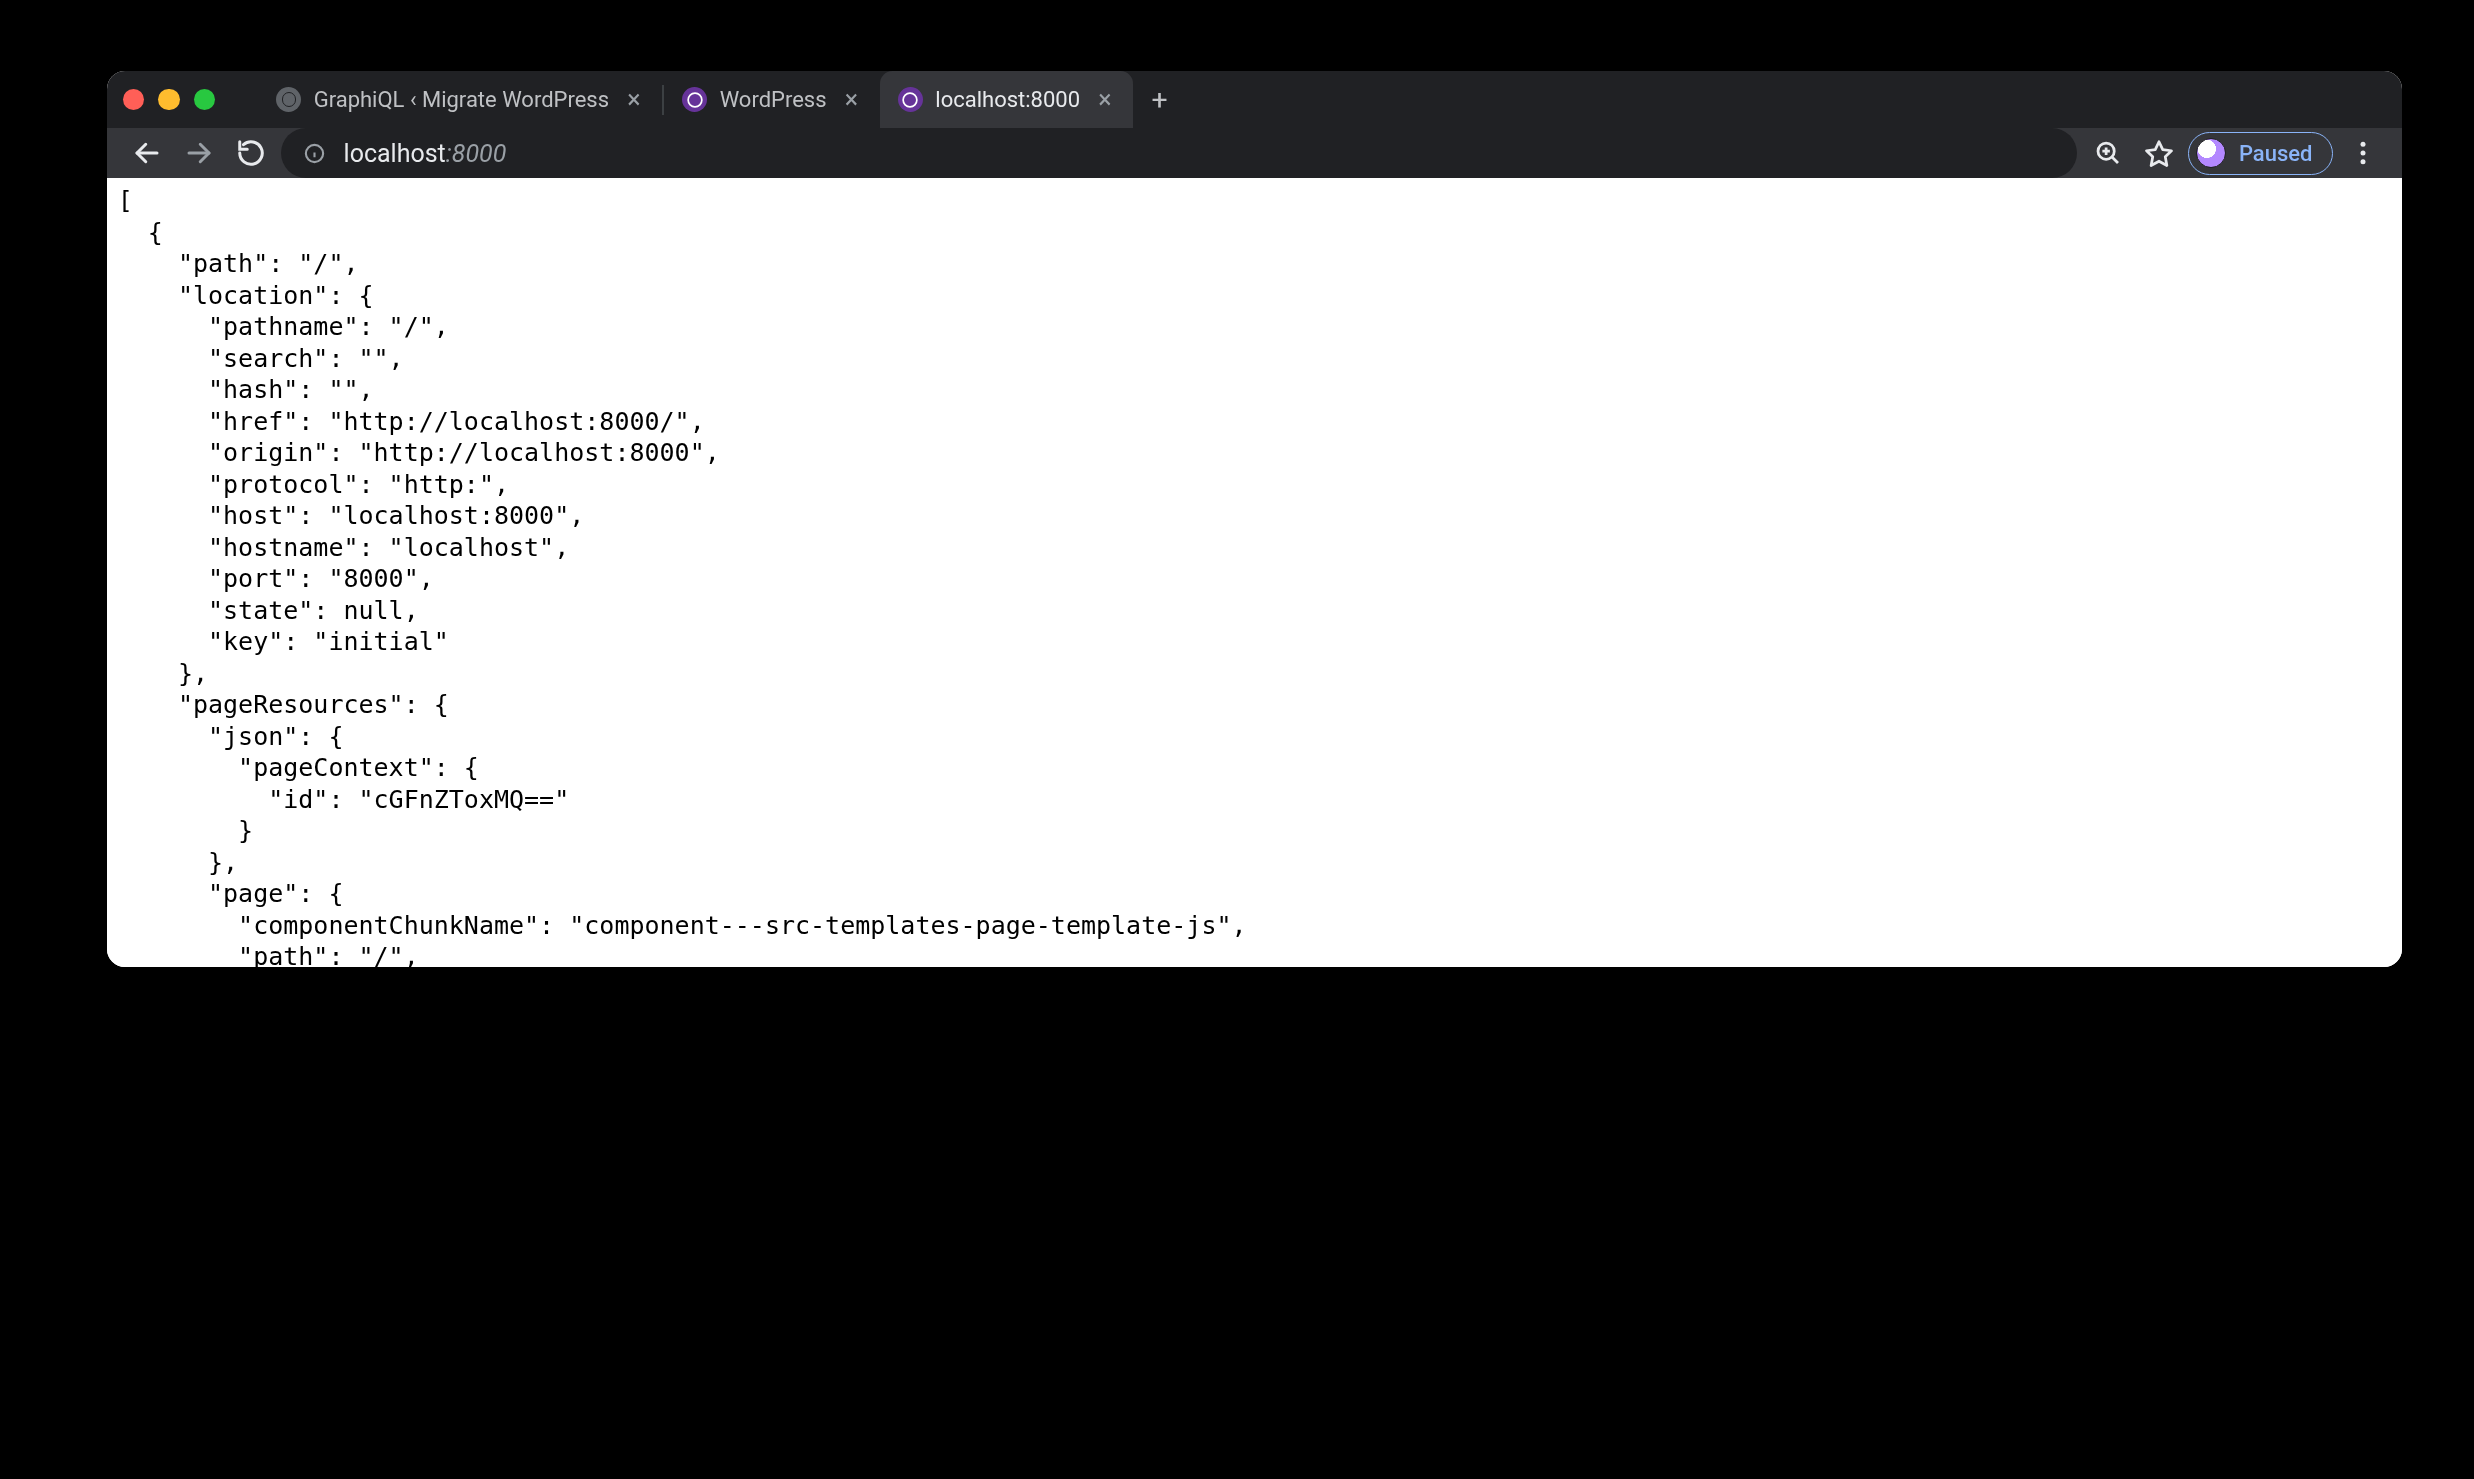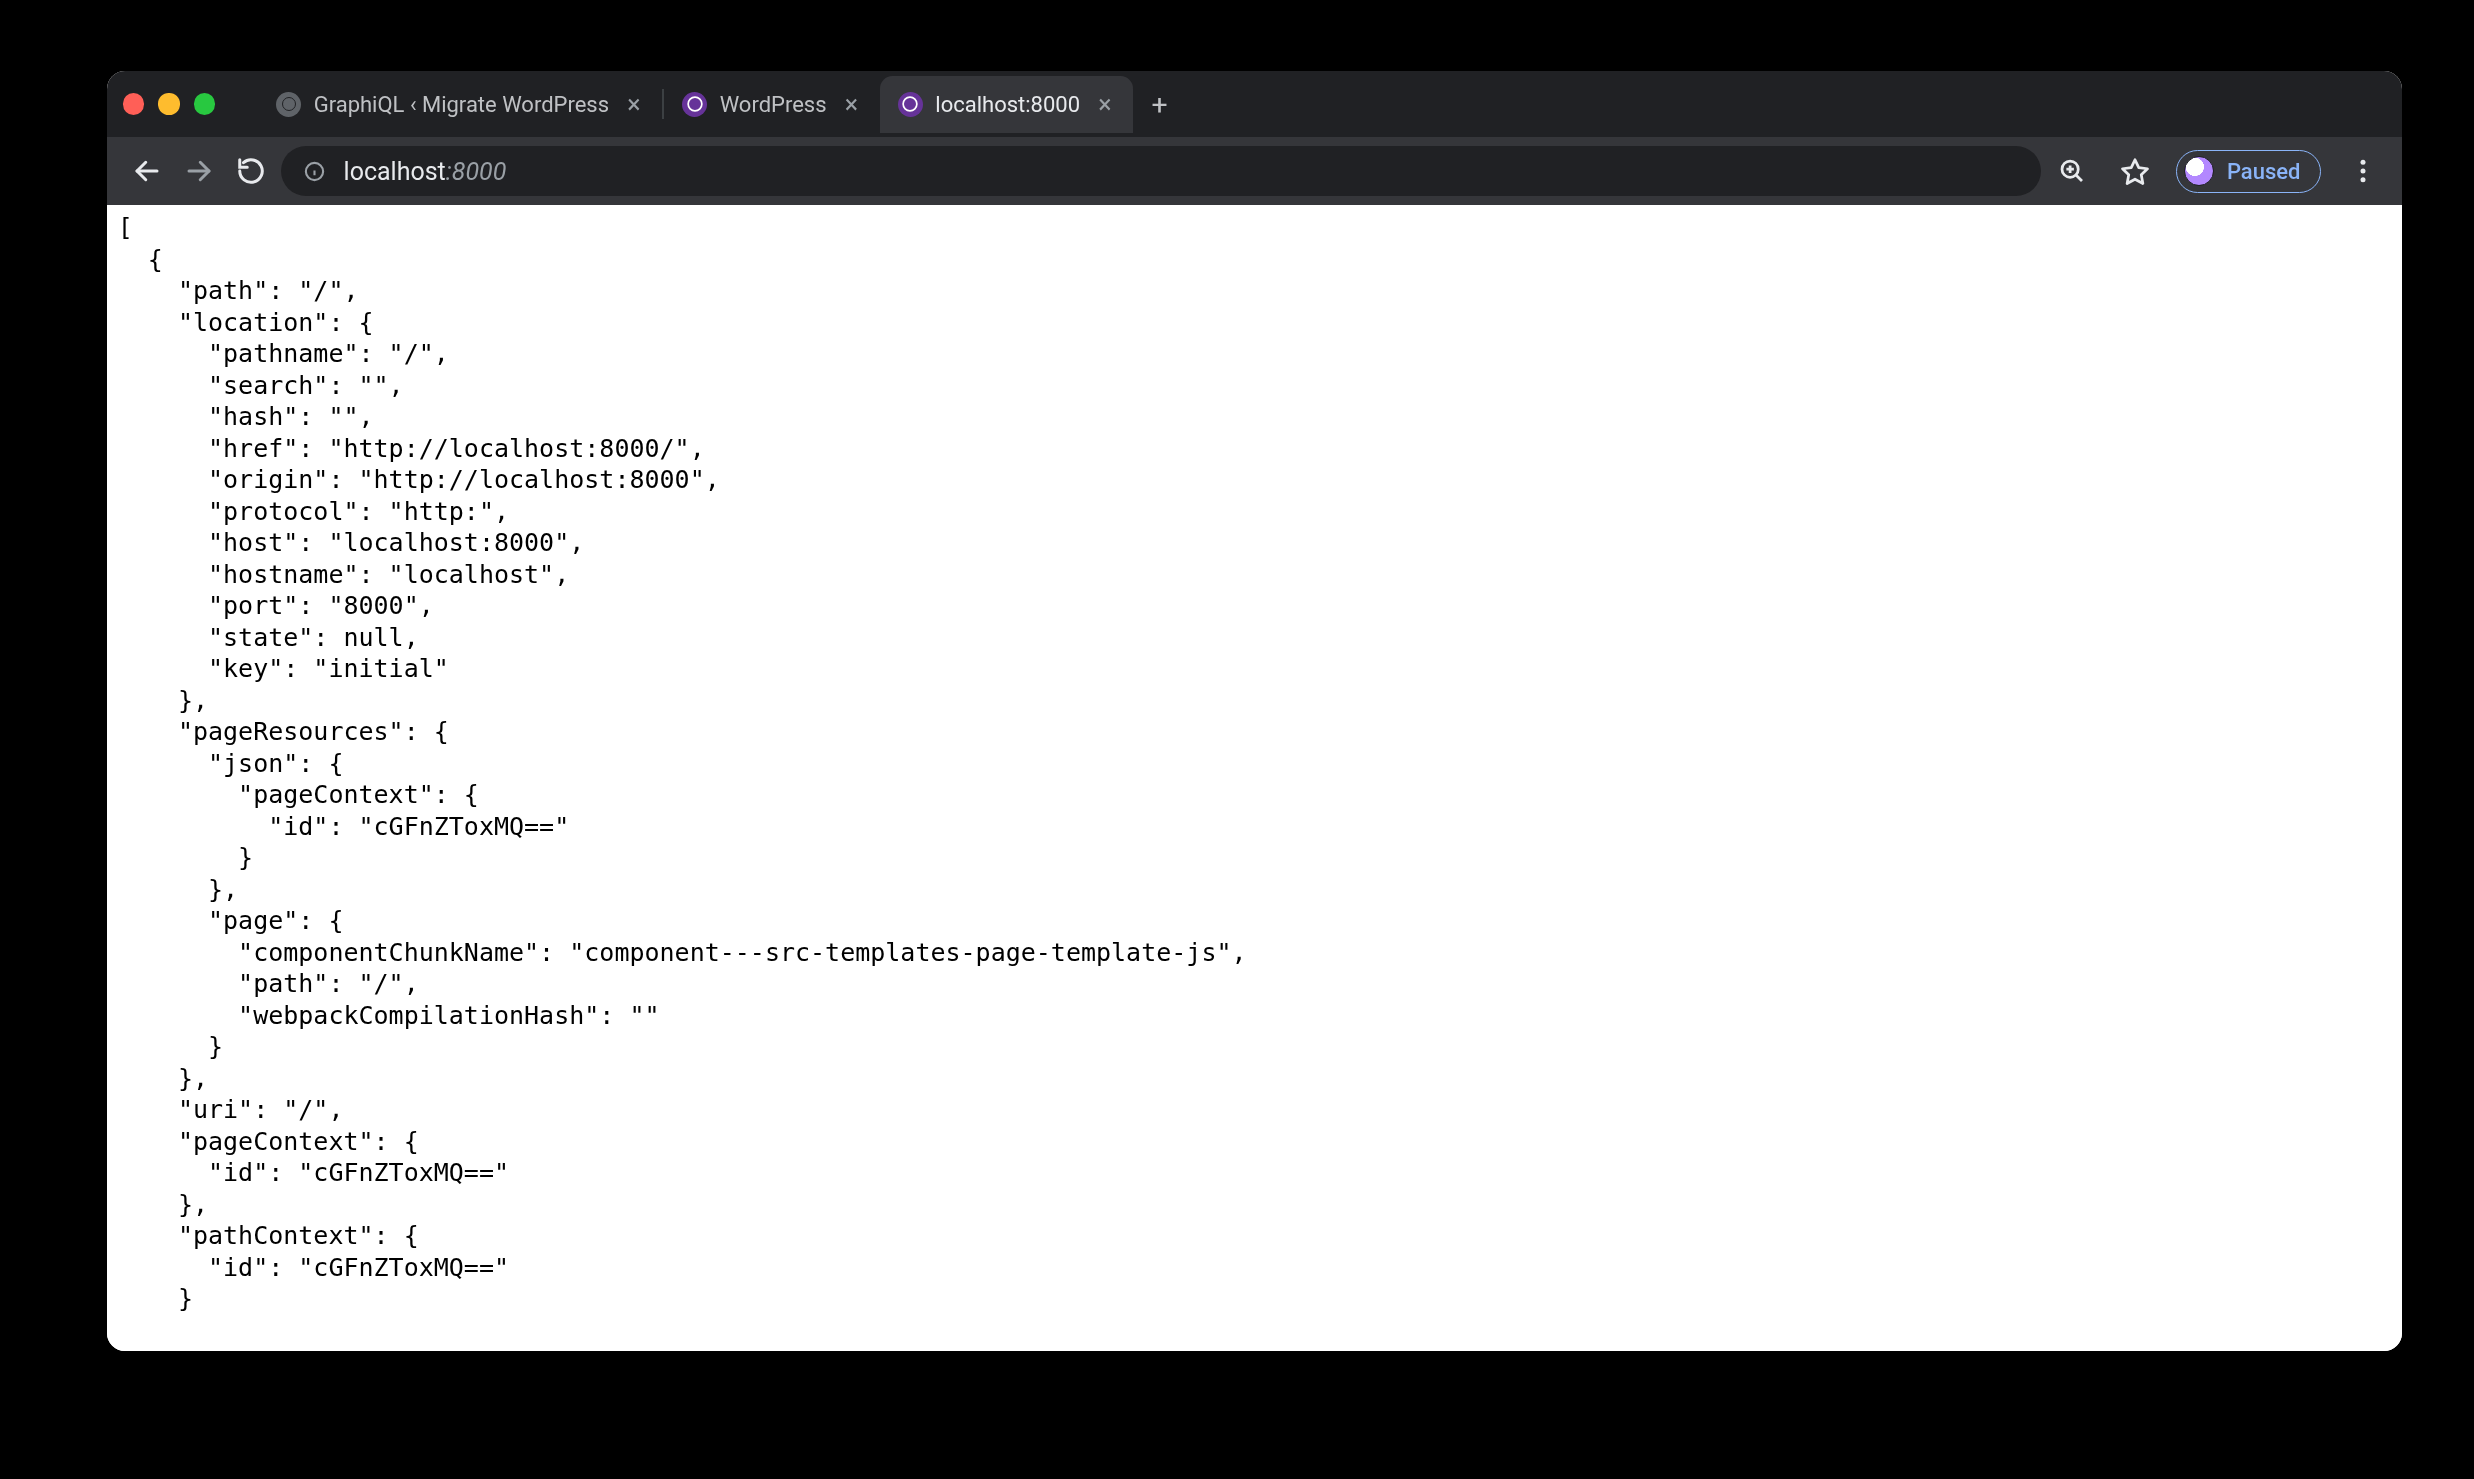--- a/index.html
+++ b/index.html
@@ -15,21 +15,21 @@
     position: relative;
     width: 2475px;
     height: 1479px;
     background: #000;
   }
   .window {
     position: absolute;
     left: 107px;
     top: 71px;
     width: 2295px;
-    height: 1280px;
+    height: 896px;
     background: #fff;
     border-radius: 18px;
     overflow: hidden;
     box-shadow: 0 27px 71px rgba(0,0,0,.6);
     display: flex;
     flex-direction: column;
   }
   
   .tabbar {
     height: 66px;
@@ -125,21 +125,21 @@
     gap: 16px;
     color: #e8eaed;
     font-size: 25px;
   }
   .omnibox .site-info {
     display: inline-flex; align-items: center; justify-content: center;
     width: 27px; height: 27px; color: #9aa0a6;
   }
   .omnibox .url .dim { color: #9aa0a6; font-style: italic; }
   .toolbar-right {
-    display: flex; align-items: center; gap: 20px;
+    display: flex; align-items: center; gap: 8px;
   }
   .paused-chip {
     display: inline-flex; align-items: center; gap: 12.4px;
     border: 1.8px solid #8ab4f8;
     color: #8ab4f8;
     border-radius: 888px;
     height: 43px;
     padding: 0 19.6px 0 7.1px;
     font-size: 22px;
     font-weight: 500;

